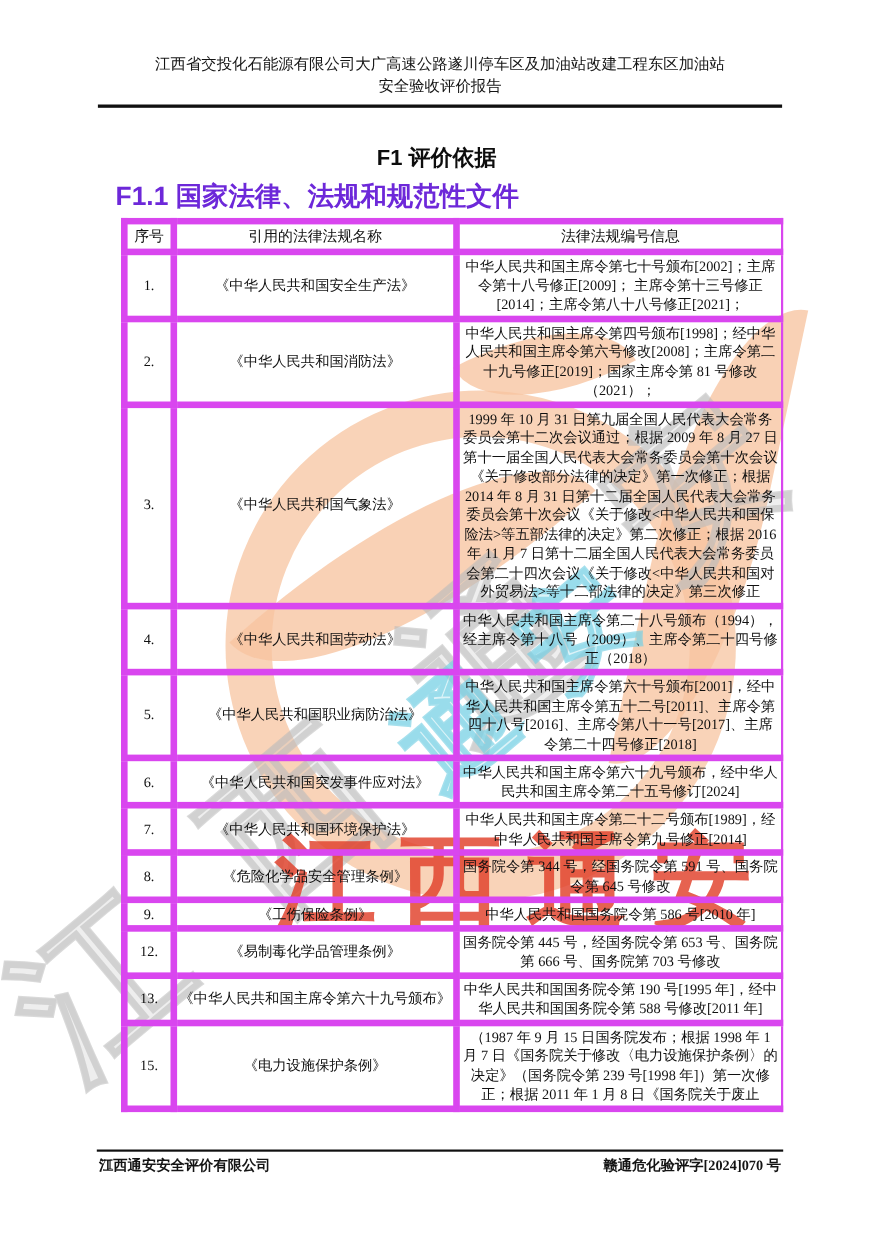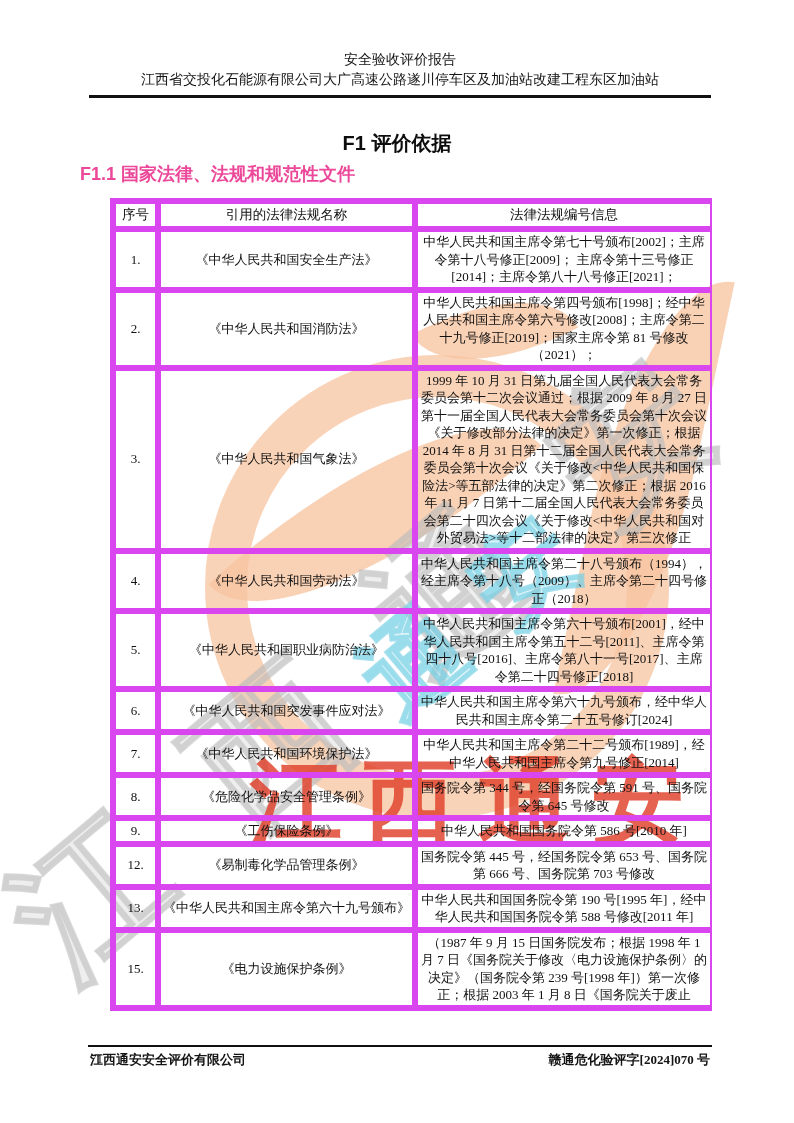--- a/index.html
+++ b/index.html
@@ -41,23 +41,23 @@
     position:absolute;top:50px;left:90px;width:620px;text-align:center;
     font-size:14px;line-height:20px;color:#141414;
   }
   .header-rule{position:absolute;top:95px;left:89px;width:622px;height:3px;background:#101010;}
   .doc-title{
     position:absolute;top:130px;left:0;width:794px;text-align:center;
     font-family:"Liberation Sans","DejaVu Sans",sans-serif;
     font-size:20px;font-weight:bold;color:#0d0d0d;
   }
   .section-heading{
-    position:absolute;top:162px;left:80px;
+    position:absolute;top:162px;left:105px;
     font-family:"Liberation Sans","DejaVu Sans",sans-serif;
-    font-size:18px;font-weight:bold;color:#ec4899;
+    font-size:24px;font-weight:bold;color:#6d28d9;
   }
   .table-wrap{position:absolute;top:198px;left:110px;width:602px;height:845px;overflow:hidden;}
   table.law-table{border-collapse:collapse;table-layout:fixed;width:600px;background:transparent;}
   .law-table th,.law-table td{
     border:6px solid #d946ef;text-align:center;vertical-align:middle;
     font-size:13px;line-height:17.5px;padding:1px 2px;
     font-family:"Liberation Serif","DejaVu Serif",serif;color:#101010;
     word-break:break-word;
   }
   .law-table th{height:20px;font-weight:normal;font-size:13.5px;}
@@ -82,22 +82,22 @@
     <div class="wm-leaf wm-leaf2"></div>
     <div class="wm-leaf wm-leaf3"></div>
     <div class="wm-outline">江西通安</div>
     <div class="wm-teal">通安</div>
     <div class="wm-red">江西通安</div>
   </div>
 
   <div class="content">
 
     <div class="doc-header">
+      <div>江西省交投化石能源有限公司大广高速公路遂川停车区及加油站改建工程东区加油站</div>
       <div>安全验收评价报告</div>
-      <div>江西省交投化石能源有限公司大广高速公路遂川停车区及加油站改建工程东区加油站</div>
     </div>
     <div class="header-rule"></div>
 
     <div class="doc-title">F1  评价依据</div>
     <div class="section-heading">F1.1  国家法律、法规和规范性文件</div>
 
     <div class="table-wrap">
       <table class="law-table">
         <colgroup>
           <col style="width:45px">
@@ -163,21 +163,21 @@
               <td class="c-info">国务院令第 445 号，经国务院令第 653 号、国务院第 666 号、国务院第 703 号修改</td>
             </tr>
             <tr>
               <td class="c-no">13.</td>
               <td class="c-name">《中华人民共和国主席令第六十九号颁布》</td>
               <td class="c-info">中华人民共和国国务院令第 190 号[1995 年]，经中华人民共和国国务院令第 588 号修改[2011 年]</td>
             </tr>
             <tr>
               <td class="c-no">15.</td>
               <td class="c-name">《电力设施保护条例》</td>
-              <td class="c-info">（1987 年 9 月 15 日国务院发布；根据 1998 年 1 月 7 日《国务院关于修改〈电力设施保护条例〉的决定》（国务院令第 239 号[1998 年]）第一次修正；根据 2003 年 1 月 8 日《国务院关于废止</td>
+              <td class="c-info">（1987 年 9 月 15 日国务院发布；根据 1998 年 1 月 7 日《国务院关于修改〈电力设施保护条例〉的决定》（国务院令第 239 号[1998 年]）第一次修正；根据 2011 年 1 月 8 日《国务院关于废止</td>
             </tr>
           </tbody>
       </table>
     </div>
 
     <div class="footer-rule"></div>
     <div class="doc-footer">
       <span class="f-center">71</span>
       <span class="f-left">江西通安安全评价有限公司</span>
       <span class="f-right">赣通危化验评字[2024]070 号</span>

